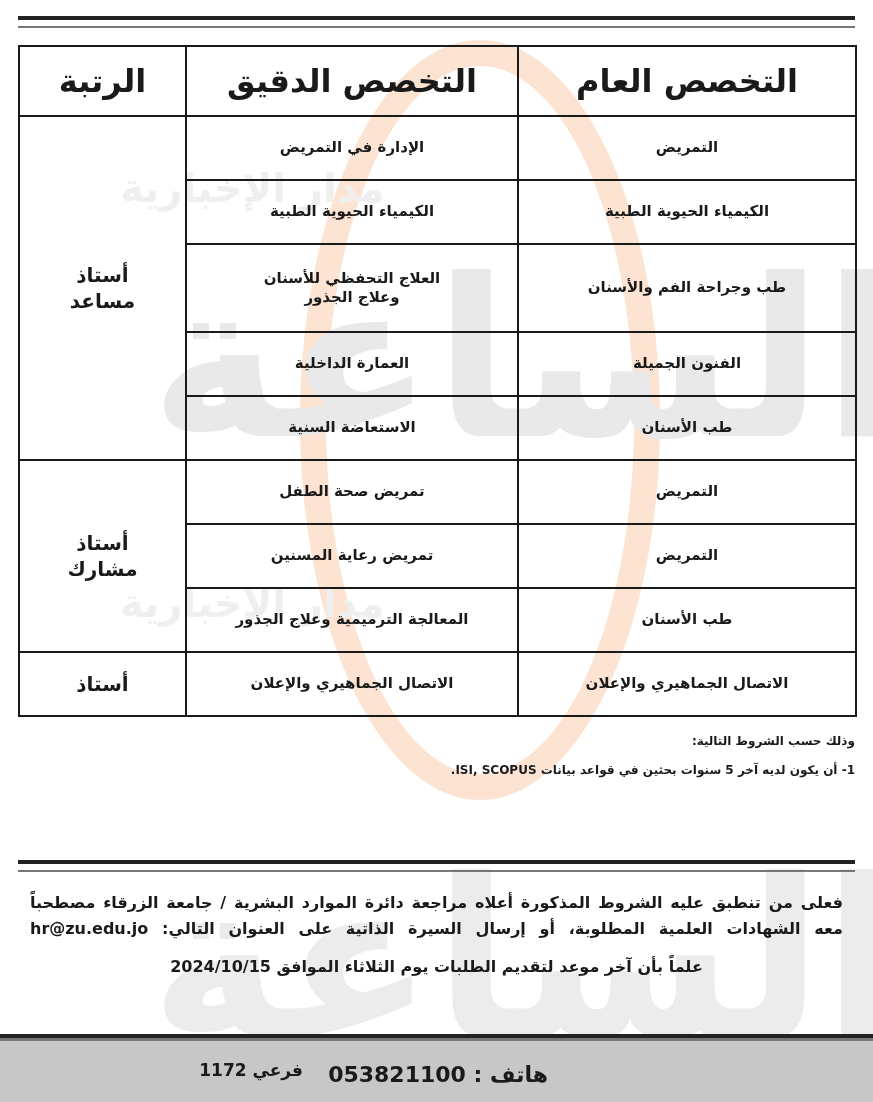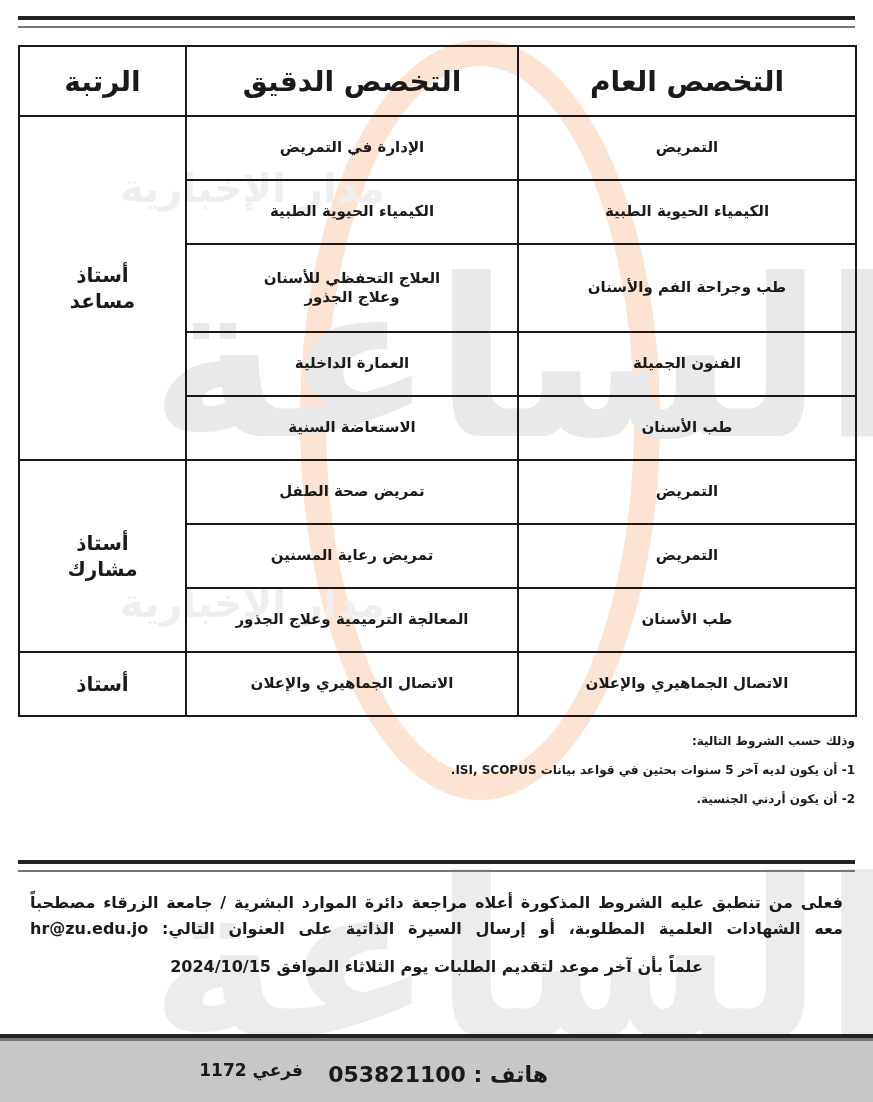--- a/index.html
+++ b/index.html
@@ -14,21 +14,21 @@
   .content { position:absolute; left:0; top:0; width:873px; height:1102px; z-index:1; }
   .double-rule { position:absolute; left:18px; width:837px; height:6px; border-top:4px solid #222; border-bottom:2px solid #777; box-sizing:content-box; }
   table.spec {
     position:absolute; left:18px; top:45px; width:837px; border-collapse:collapse; direction:rtl;
     table-layout:fixed;
   }
   table.spec th, table.spec td {
     border:2px solid #1a1a1a; text-align:center; vertical-align:middle;
     font-family:"DejaVu Sans", sans-serif; font-weight:bold;
   }
-  table.spec th { font-size:28px; height:66px; }
+  table.spec th { font-size:32px; height:66px; }
   table.spec td { font-size:15px; height:62px; line-height:1.3; padding:0 22px; }
   table.spec td.rank { font-size:20px; }
   table.spec td.sub { font-weight:bold; }
   .col-gen { width:338px; }
   .col-sub { width:332px; }
   .col-rank { width:167px; }
   .conditions {
     position:absolute; right:18px; top:734px; width:837px; direction:rtl; text-align:right;
     font-weight:bold; font-size:12px;
   }
@@ -114,21 +114,20 @@
         <td>الاتصال الجماهيري والإعلان</td>
         <td class="sub">الاتصال الجماهيري والإعلان</td>
         <td class="rank">أستاذ</td>
       </tr>
     </tbody>
   </table>
 
   <div class="conditions">
     <p>وذلك حسب الشروط التالية:</p>
     <p>1- أن يكون لديه آخر 5 سنوات بحثين في قواعد بيانات ISI, SCOPUS.</p>
-    <p>2- أن يكون أردني الجنسية.</p>
   </div>
 
   <div class="double-rule" style="top:860px;"></div>
 
   <div class="notice">
     <span>فعلى من تنطبق عليه الشروط المذكورة أعلاه مراجعة دائرة الموارد البشرية / جامعة الزرقاء مصطحباً معه الشهادات العلمية المطلوبة، أو إرسال السيرة الذاتية على العنوان التالي: hr@zu.edu.jo</span>
     <span class="last-line">علماً بأن آخر موعد لتقديم الطلبات يوم الثلاثاء الموافق 2024/10/15</span>
   </div>
 
   <div class="footer">

